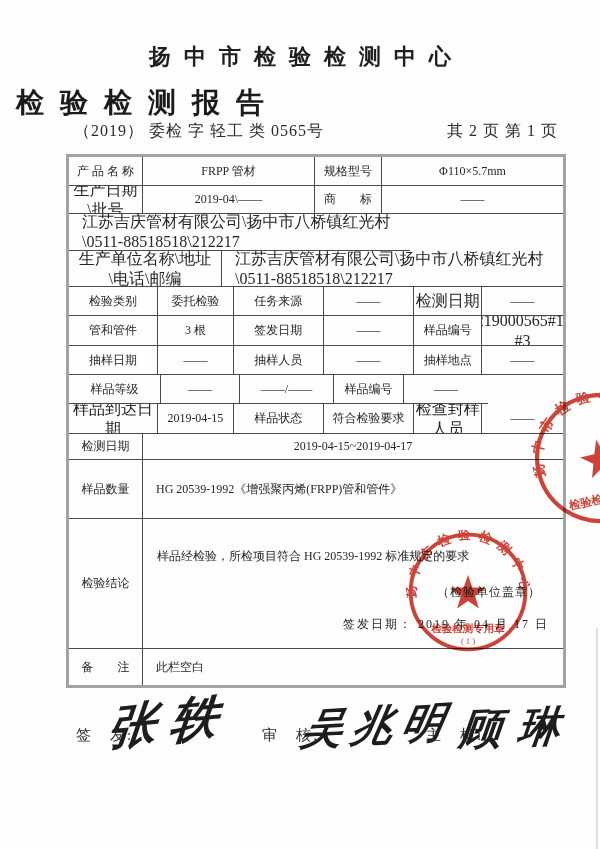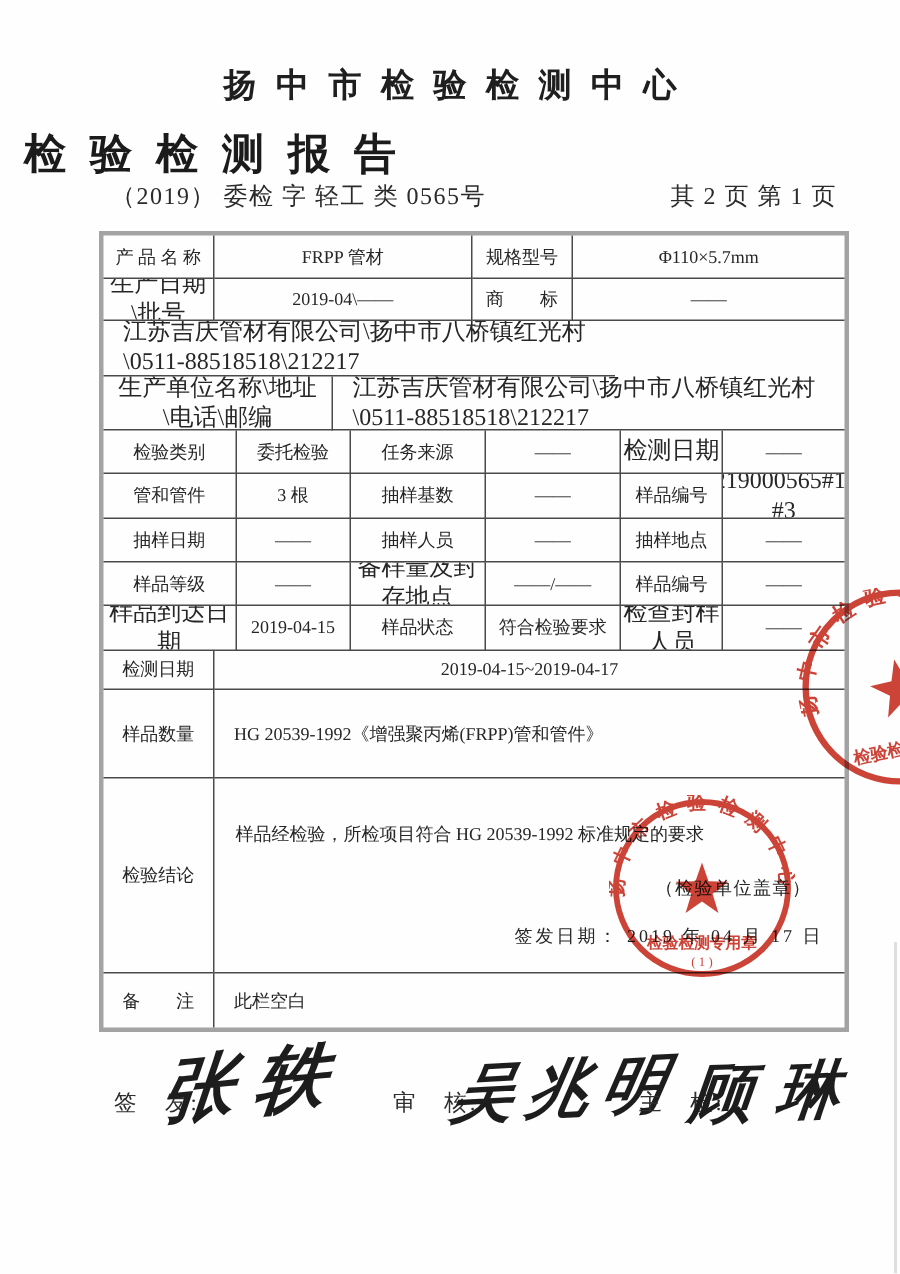--- a/index.html
+++ b/index.html
@@ -111,39 +111,38 @@
       <div class="cell c2 h29">委托检验</div>
       <div class="cell c3 h29">任务来源</div>
       <div class="cell c4 h29">——</div>
       <div class="cell c5 h29 small">检测日期</div>
       <div class="cell c6 h29">——</div>
     </div>
 
     <div class="trow g6">
       <div class="cell c1 h30">管和管件</div>
       <div class="cell c2 h30">3 根</div>
-      <div class="cell c3 h30">抽样基数</div>
+      <div class="cell c3 h30">签发日期</div>
       <div class="cell c4 h30">——</div>
       <div class="cell c5 h30">样品编号</div>
       <div class="cell c6 h30 small">219000565#1-#3</div>
     </div>
 
     <div class="trow g6">
       <div class="cell c1 h29">抽样日期</div>
       <div class="cell c2 h29">——</div>
       <div class="cell c3 h29">抽样人员</div>
       <div class="cell c4 h29">——</div>
       <div class="cell c5 h29">抽样地点</div>
       <div class="cell c6 h29">——</div>
     </div>
 
     <div class="trow g6">
       <div class="cell c1 h29">样品等级</div>
       <div class="cell c2 h29">——</div>
-      <div class="cell c3 h29 small">备样量及封存地点</div>
       <div class="cell c4 h29">——/——</div>
       <div class="cell c5 h29">样品编号</div>
       <div class="cell c6 h29">——</div>
     </div>
 
     <div class="trow g6">
       <div class="cell c1 h30 small">样品到达日期</div>
       <div class="cell c2 h30">2019-04-15</div>
       <div class="cell c3 h30">样品状态</div>
       <div class="cell c4 h30">符合检验要求</div>

